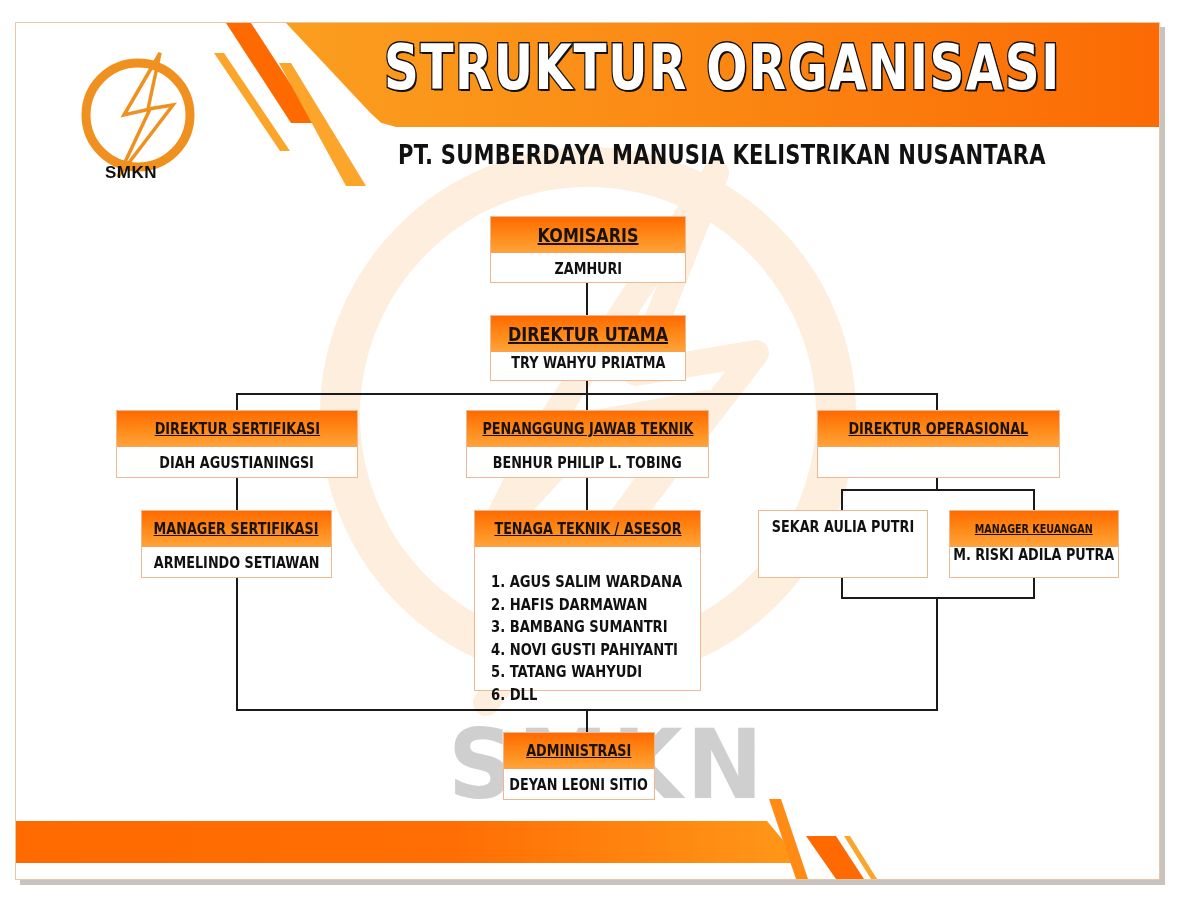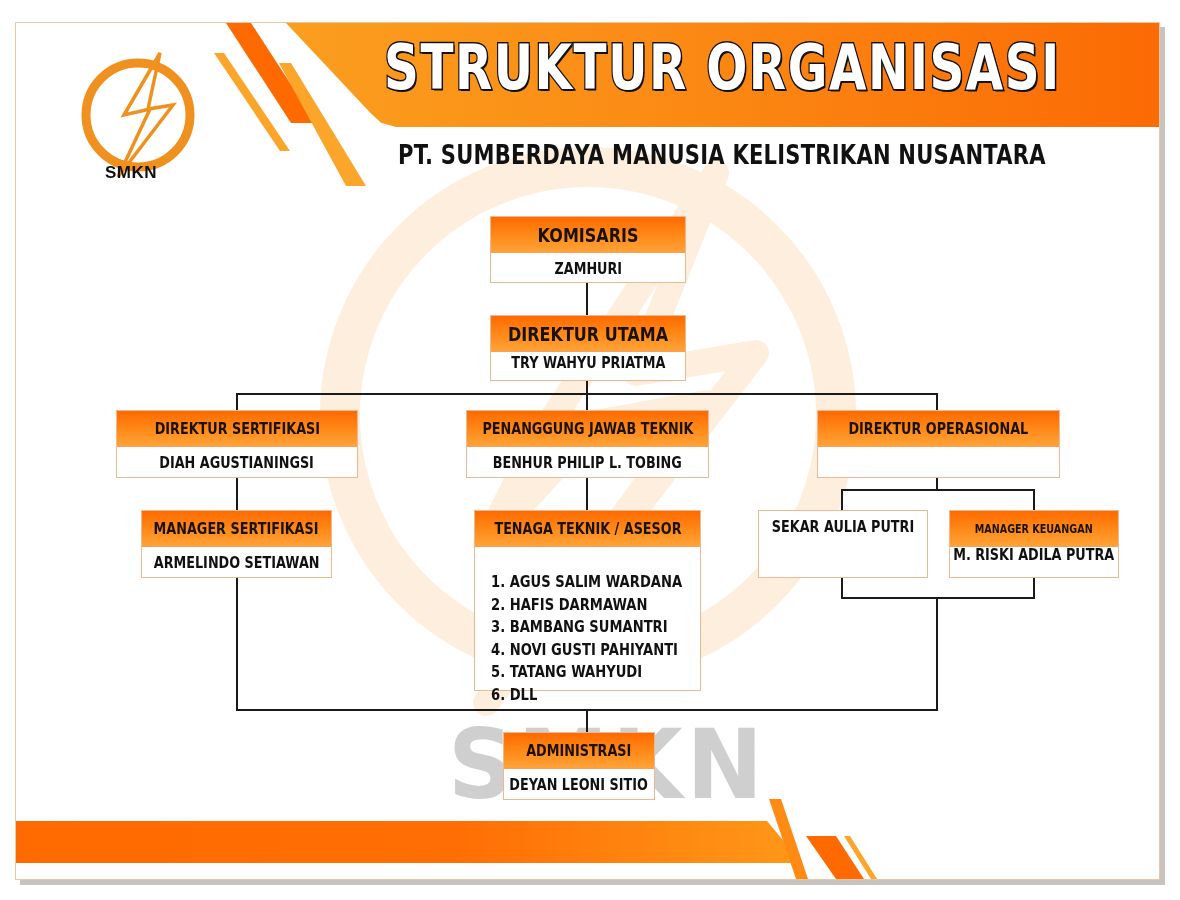--- a/index.html
+++ b/index.html
@@ -55,20 +55,21 @@
     
     .box {
       position: absolute; background: #fff; border: 1px solid #f0b890;
       box-sizing: border-box; text-align: center;
     }
     .box .role {
       background: linear-gradient(180deg, #ff6a00 0%, #ff8b1a 55%, #ffa238 100%);
       color: #1a1207; font-family: "DejaVu Sans", sans-serif; font-weight: 900;
       white-space: nowrap; display: flex; align-items: center; justify-content: center;
       border-bottom: 1px solid #f3a25e;
+      text-decoration: underline;
     }
     .box .name {
       color: #111; font-family: "DejaVu Sans", sans-serif; font-weight: 900; white-space: nowrap;
       display: flex; align-items: center; justify-content: center;
     }
     .sq { display: inline-block; transform: scaleX(0.8); transform-origin: center; }
     .list { text-align: left; padding: 24px 0 0 16px; }
     .list .li {
       font-family: "DejaVu Sans", sans-serif; font-weight: 900; font-size: 16px; color: #111;
       line-height: 22.5px; white-space: nowrap; transform: scaleX(0.82); transform-origin: left center;

